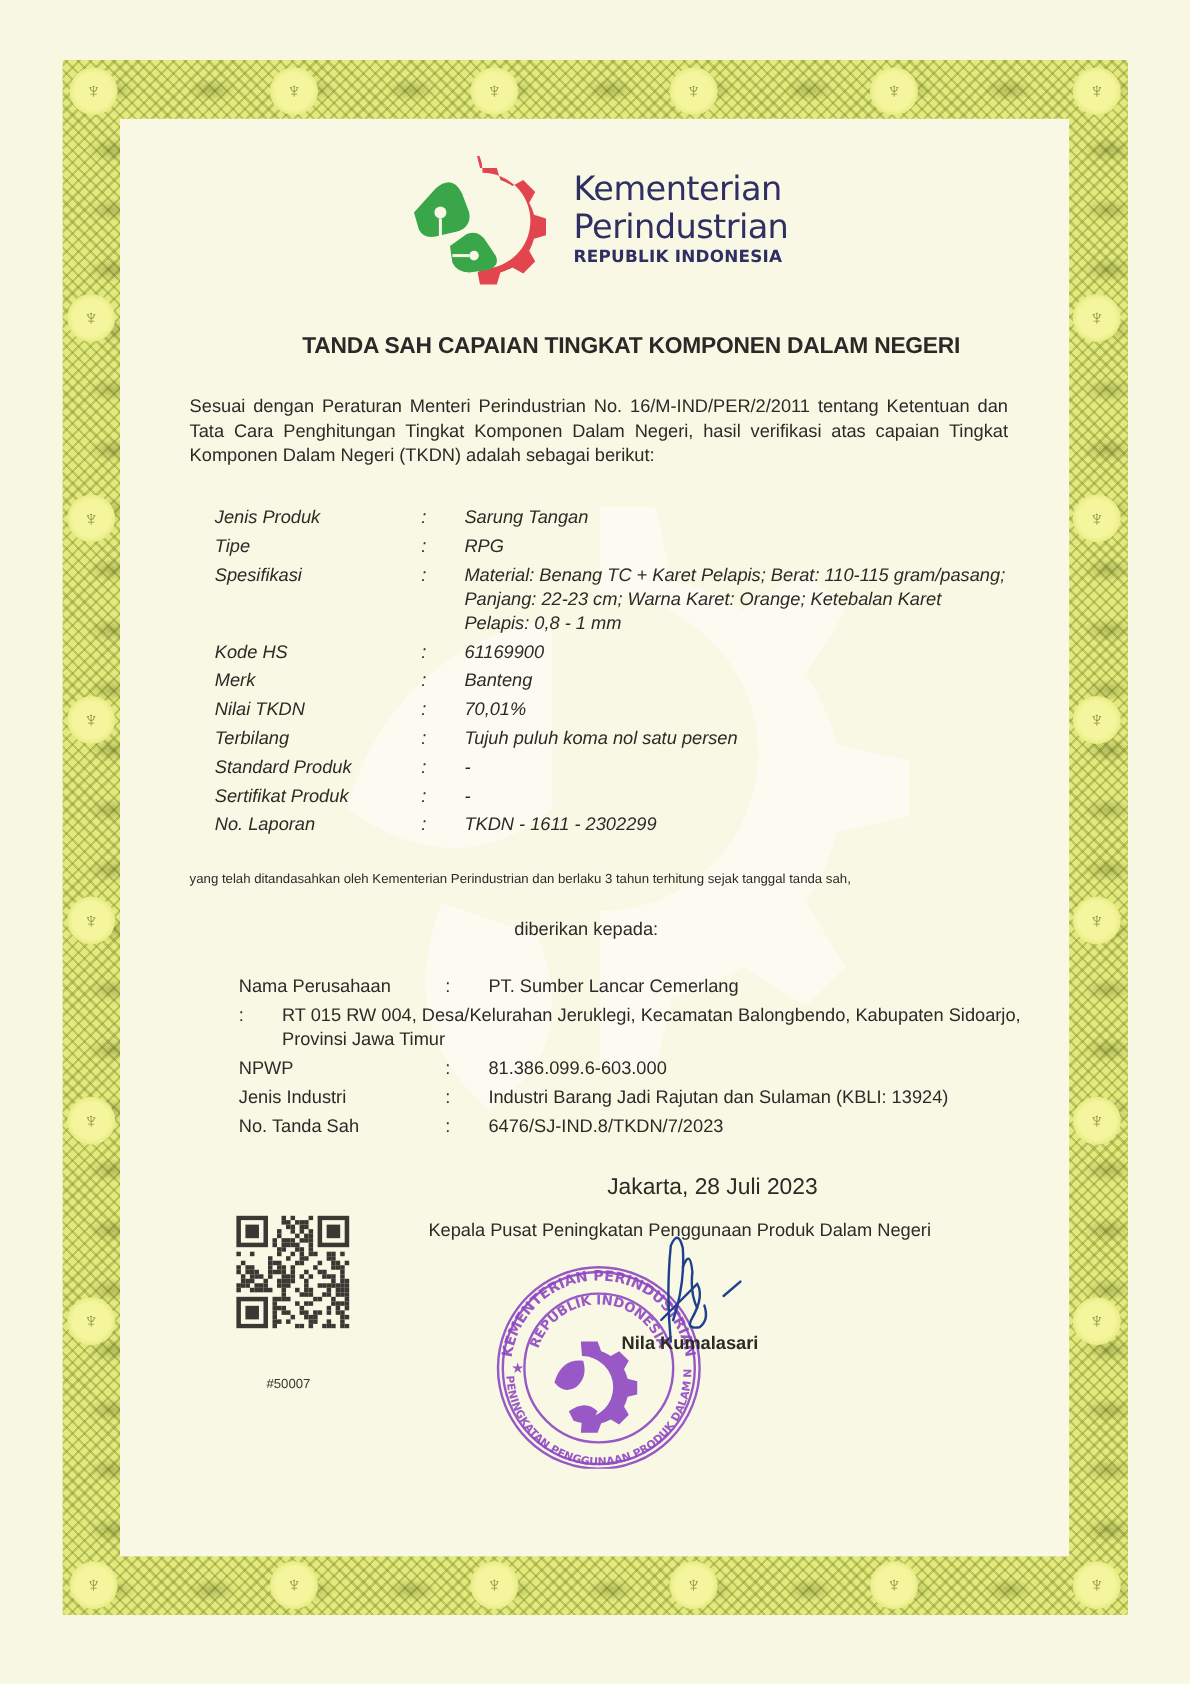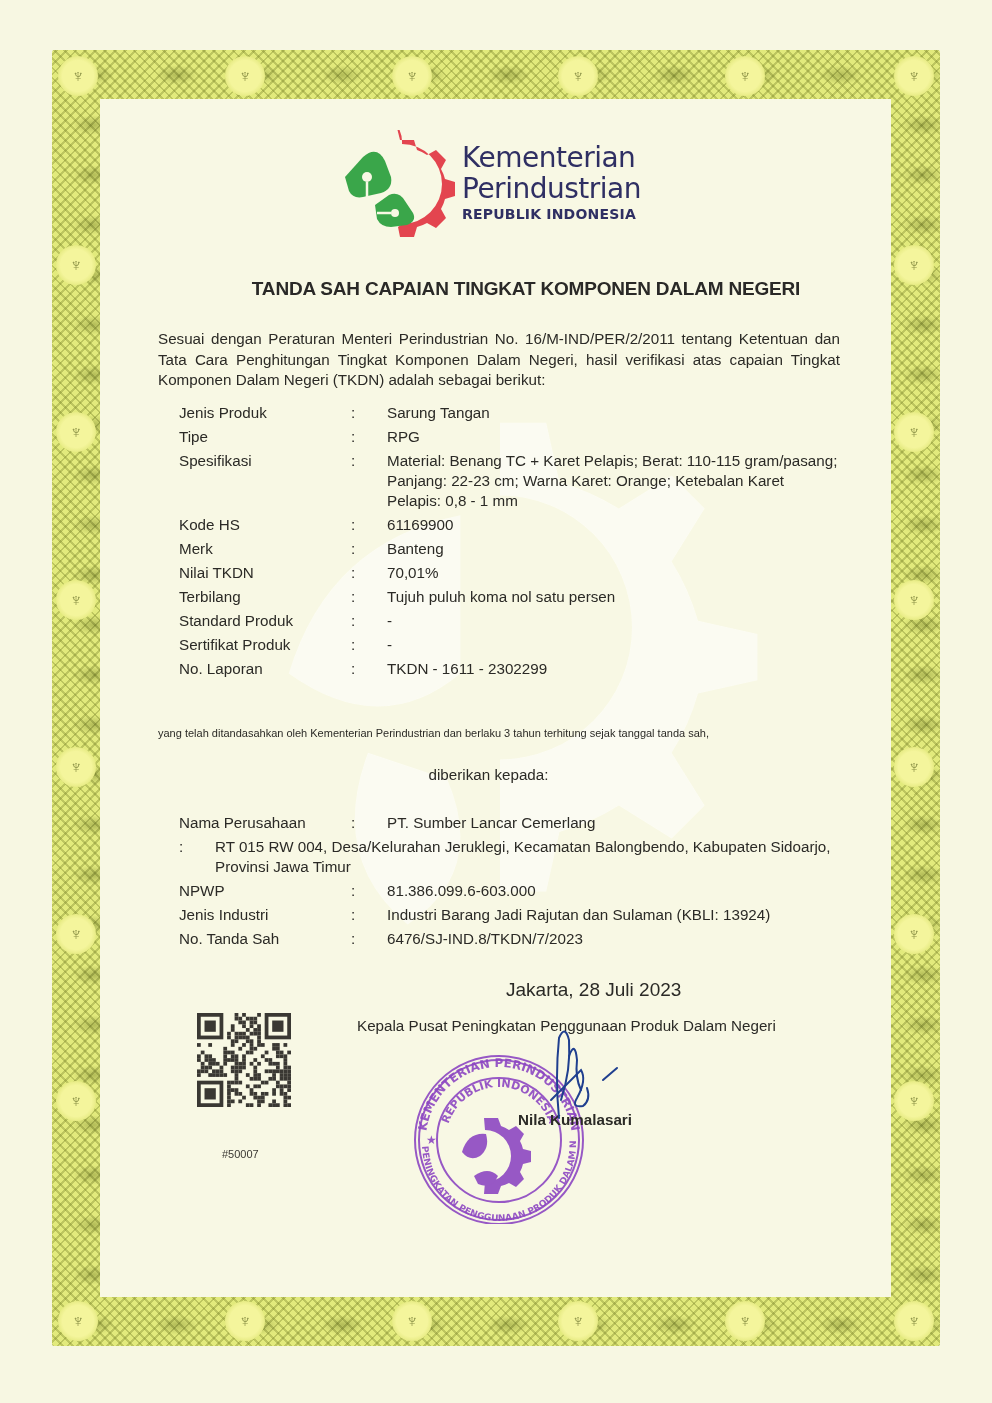--- a/index.html
+++ b/index.html
@@ -29,40 +29,40 @@
     }
     .inner-panel {
       position: absolute; left: 100px; top: 99px; width: 791px; height: 1198px;
       background: #f8f8e4;
     }
     .watermark {
       position: absolute; left: 170px; top: 370px; width: 660px; height: 660px; opacity: 0.55;
     }
 
     .logo { position: absolute; left: 340px; top: 130px; width: 330px; height: 110px; }
-    .logo-text { position: absolute; left: 462px; top: 142px; }
+    .logo-text { position: absolute; left: 478px; top: 142px; }
     .logo-line1, .logo-line2 { font-family: "DejaVu Sans", sans-serif; font-size: 28px; color: #2f2f63; line-height: 31px; letter-spacing: -0.5px; }
     .logo-line3 { font-family: "DejaVu Sans", sans-serif; font-size: 14px; color: #2f2f63; font-weight: bold; margin-top: 2px; letter-spacing: 0.2px; }
 
     .title {
       position: absolute; left: 100px; width: 852px; top: 278px; text-align: center;
       font-size: 19px; font-weight: bold; color: #2a2927; letter-spacing: -0.2px;
     }
     .intro {
       position: absolute; left: 158px; top: 329px; width: 682px;
       font-size: 15.2px; line-height: 20.5px; text-align: justify; color: #2b2a26;
     }
 
     .kv-table { position: absolute; left: 179px; width: 660px; }
     .kv-row { display: flex; font-size: 15.2px; line-height: 20px; margin-bottom: 4px; }
     .kv-label { width: 172px; flex: none; }
     .kv-colon { width: 36px; flex: none; }
     .kv-value { flex: 1; }
-    #product-table { top: 403px; }
-    #company-table { top: 813px; }
+    #product-table { top: 422px; font-style: italic; }
+    #company-table { top: 813px; margin-left: 20px; }
 
     .validity {
       position: absolute; left: 158px; top: 724px; width: 682px;
       font-size: 11px; line-height: 19px; text-align: justify;
     }
     .given-to { position: absolute; left: 100px; width: 791px; top: 766px; text-align: center; font-size: 15.2px; padding-right: 12px; }
     .given-to span { position: relative; left: -1px; }
 
     .place-date { position: absolute; left: 506px; top: 979px; font-size: 19px; }
     .official-title { position: absolute; left: 357px; top: 1017px; font-size: 15.2px; }

